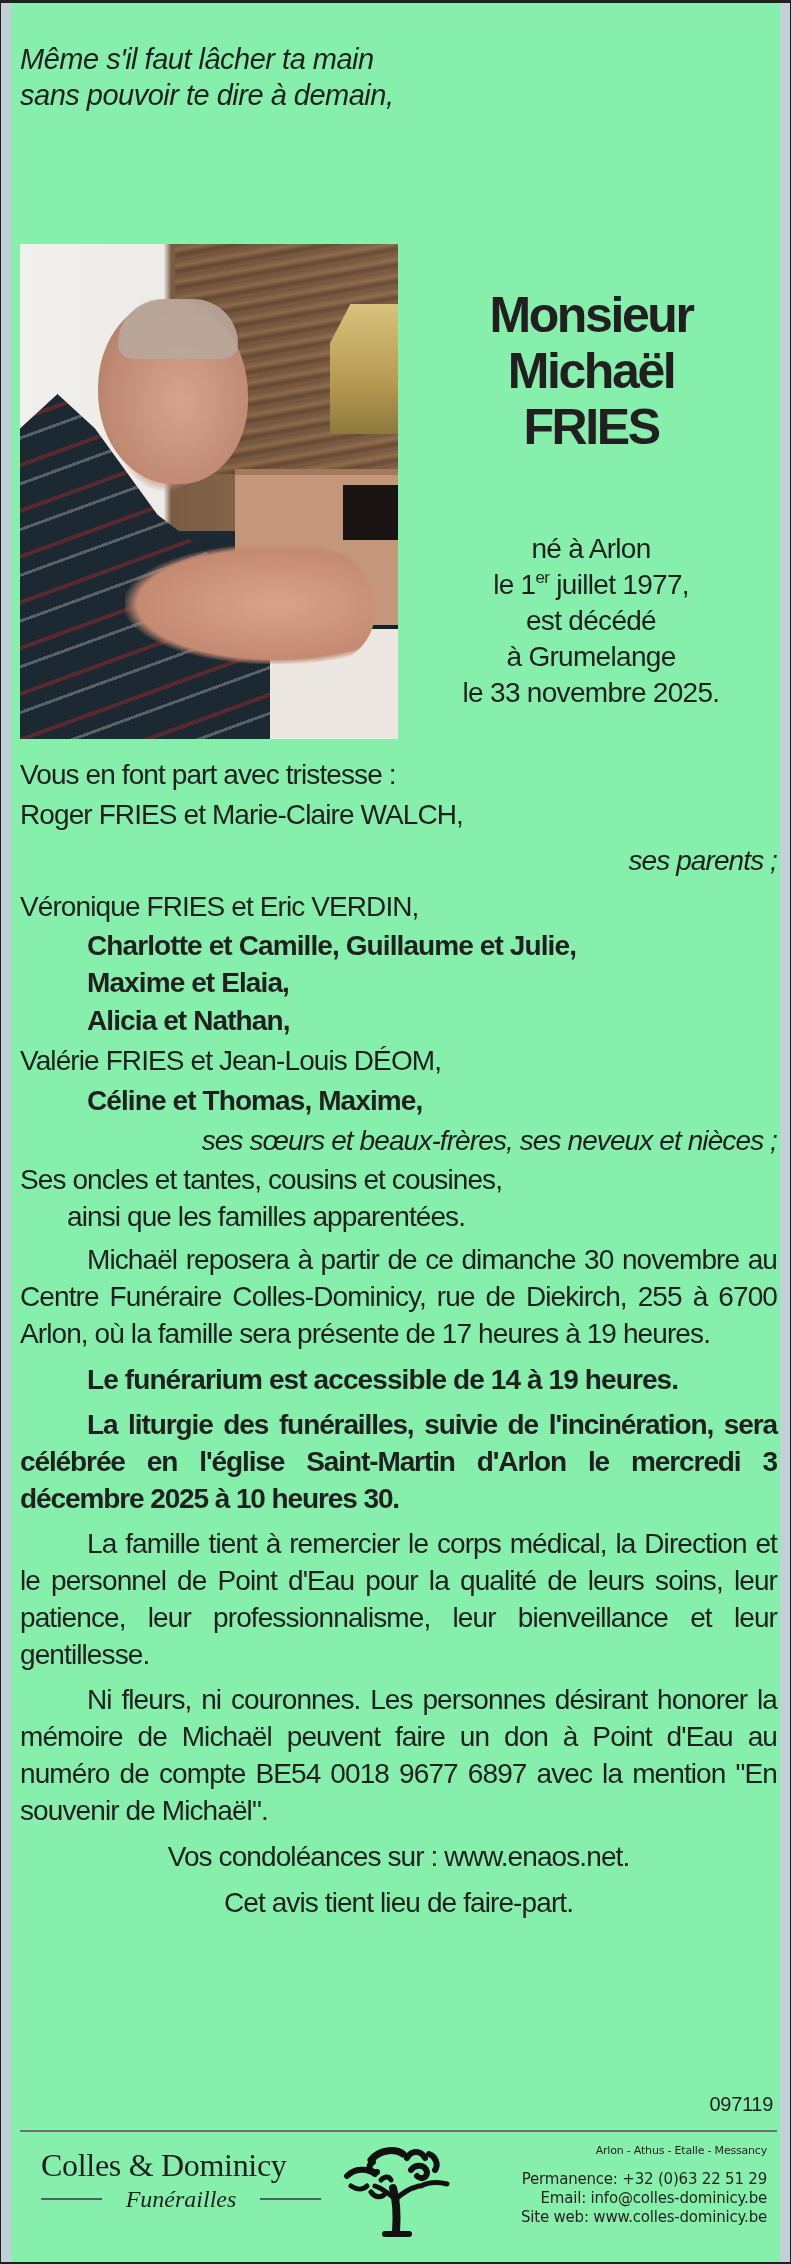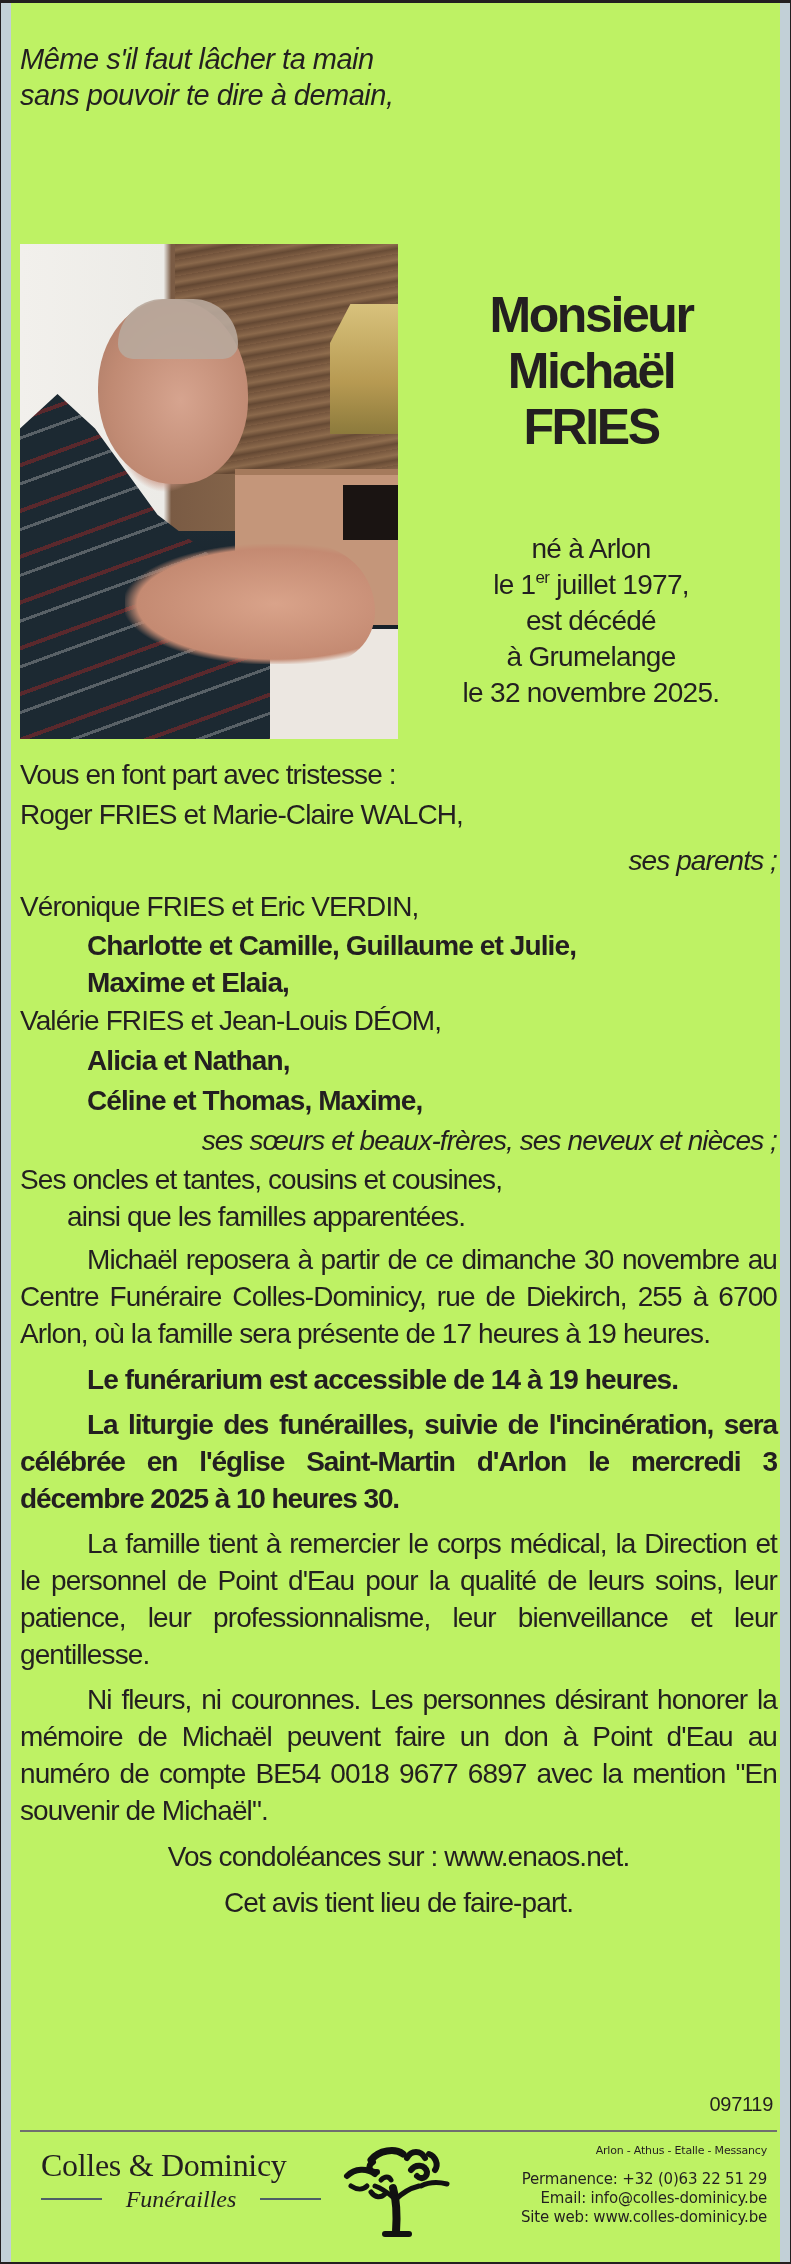--- a/index.html
+++ b/index.html
@@ -2,21 +2,21 @@
 <html><head>
   <meta charset="utf-8">
   <style>
     html, body { margin: 0; padding: 0; background: #ffffff; }
     body { width: 791px; height: 2264px; overflow: hidden; }
     .page {
       position: relative;
       width: 791px;
       height: 2264px;
       box-sizing: border-box;
-      background: #bef264;
+      background: #86efac;
       border-top: 3px solid #231f20;
       border-bottom: 2px solid #231f20;
       border-left: 1px solid #231f20;
       border-right: 1px solid #231f20;
       color: #231f20;
       font-family: "Liberation Sans", sans-serif;
     }
     .side {
       position: absolute;
       top: 0; bottom: 0;
@@ -253,34 +253,34 @@
     <span class="name-line">Monsieur</span>
     <span class="name-line">Michaël</span>
     <span class="name-line">FRIES</span>
   </div>
 
   <div class="dates">
     <span>né à Arlon</span>
     <span><span style="display:inline">le 1</span><sup>er</sup><span style="display:inline"> juillet 1977,</span></span>
     <span>est décédé</span>
     <span>à Grumelange</span>
-    <span>le 32 novembre 2025.</span>
+    <span>le 33 novembre 2025.</span>
   </div>
 
   <div class="content body-text">
     <p class="para">Vous en font part avec tristesse :</p>
     <p class="para">Roger FRIES et Marie-Claire WALCH,</p>
     <div class="gap-s"></div>
     <p class="para right-ital">ses parents ;</p>
     <div class="gap-s"></div>
     <p class="para">Véronique FRIES et Eric VERDIN,</p>
     <p class="para tight indent1">Charlotte et Camille, Guillaume et Julie,</p>
     <p class="para tight indent1">Maxime et Elaia,</p>
+    <p class="para indent1">Alicia et Nathan,</p>
     <p class="para">Valérie FRIES et Jean-Louis DÉOM,</p>
-    <p class="para indent1">Alicia et Nathan,</p>
     <p class="para indent1">Céline et Thomas, Maxime,</p>
     <p class="para right-ital">ses sœurs et beaux-frères, ses neveux et nièces ;</p>
     <p class="para tight">Ses oncles et tantes, cousins et cousines,</p>
     <p class="para tight indent-ainsi">ainsi que les familles apparentées.</p>
     <div class="gap-s"></div>
     <p class="para justify first">Michaël reposera à partir de ce dimanche 30 novembre au Centre Funéraire Colles-Dominicy, rue de Diekirch, 255 à 6700 Arlon, où la famille sera présente de 17 heures à 19 heures.</p>
     <div class="gap-m"></div>
     <p class="para indent1">Le funérarium est accessible de 14 à 19 heures.</p>
     <div class="gap-s"></div>
     <p class="para justify first bold">La liturgie des funérailles, suivie de l'incinération, sera célébrée en l'église Saint-Martin d'Arlon le mercredi 3 décembre 2025 à 10 heures 30.</p>

